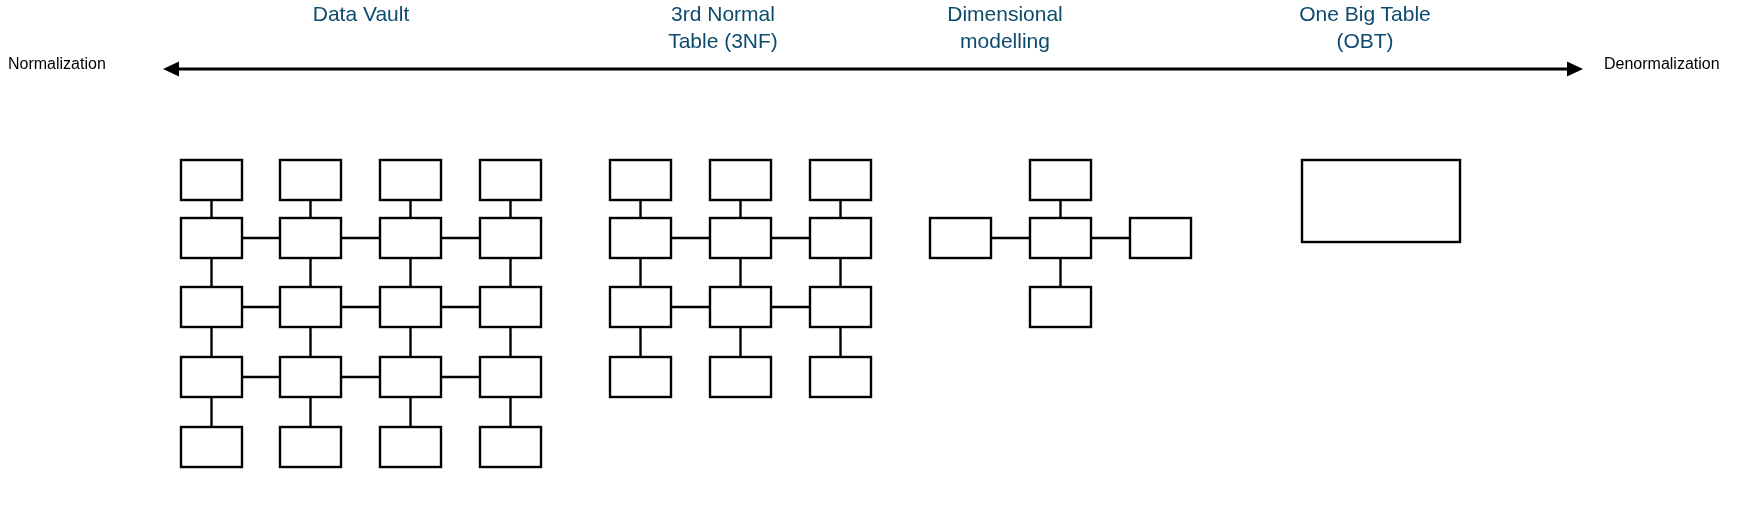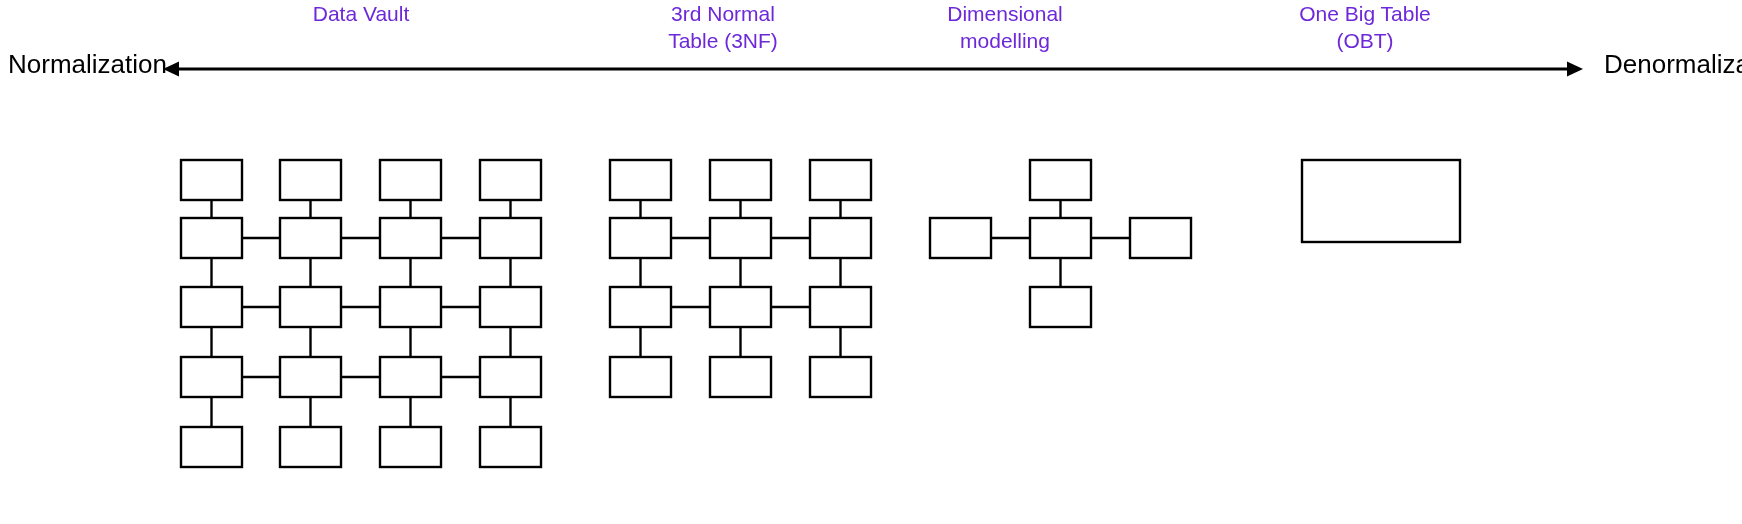--- a/index.html
+++ b/index.html
@@ -1,24 +1,24 @@
 <!DOCTYPE html>
 <html><head>
 <meta charset="utf-8">
 <style>
   html,body{margin:0;padding:0;background:#ffffff;}
   body{width:1742px;height:524px;position:relative;overflow:hidden;
        font-family:"Liberation Sans",sans-serif;color:#000000;}
   #stage{position:absolute;left:0;top:0;width:1742px;height:524px;}
 
-  .axis-label{position:absolute;font-size:26px;line-height:24px;color:#000;white-space:nowrap;}
+  .axis-label{position:absolute;font-size:16px;line-height:24px;color:#000;white-space:nowrap;}
   #label-normalization{left:8px;top:52px;}
   #label-denormalization{left:1604px;top:52px;}
 
-  .stage-label{position:absolute;font-size:21px;line-height:27px;text-align:center;color:#6d28d9;}
+  .stage-label{position:absolute;font-size:21px;line-height:27px;text-align:center;color:#0c4a6e;}
   #stage-label-dv   {left:181px;  top:0px;  width:360px;}
   #stage-label-3nf  {left:573px;  top:0px;  width:300px;text-align:center;}
   #stage-label-dim  {left:855px;  top:0px;  width:300px;}
   #stage-label-obt  {left:1215px; top:0px;  width:300px;}
 
   svg.overlay{position:absolute;left:0;top:0;width:1742px;height:524px;overflow:visible;}
 
   .box{fill:#ffffff;stroke:#000000;stroke-width:2.4;}
   .link{stroke:#000000;stroke-width:2.4;}
   .arrowline{stroke:#000000;stroke-width:3;}

